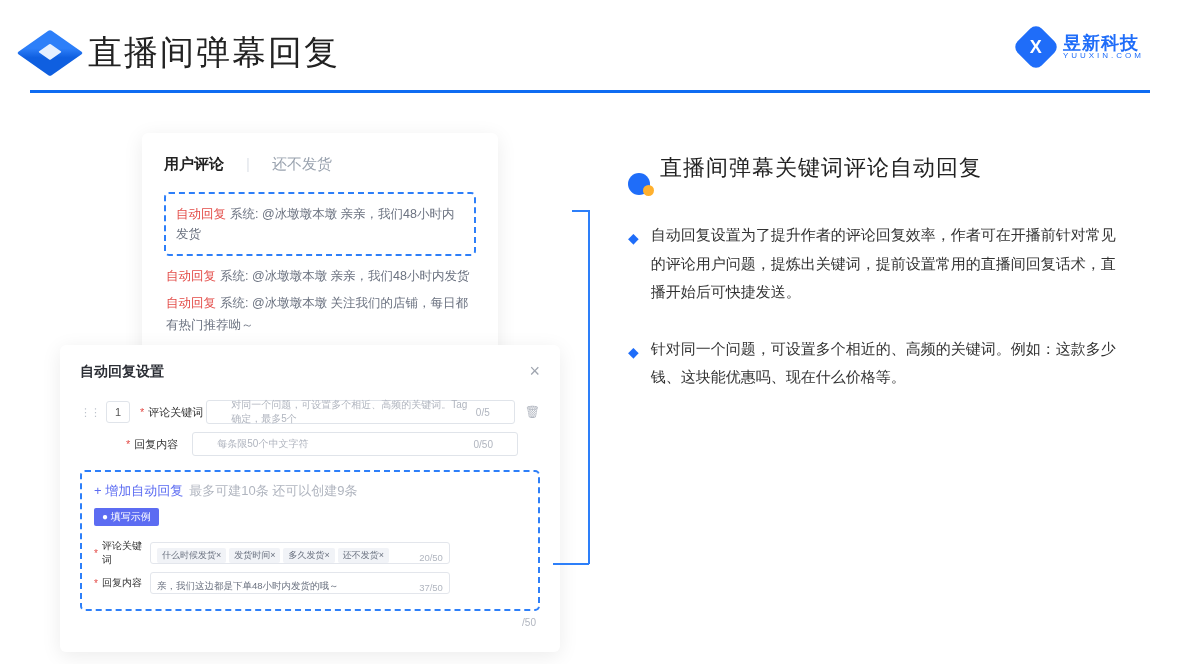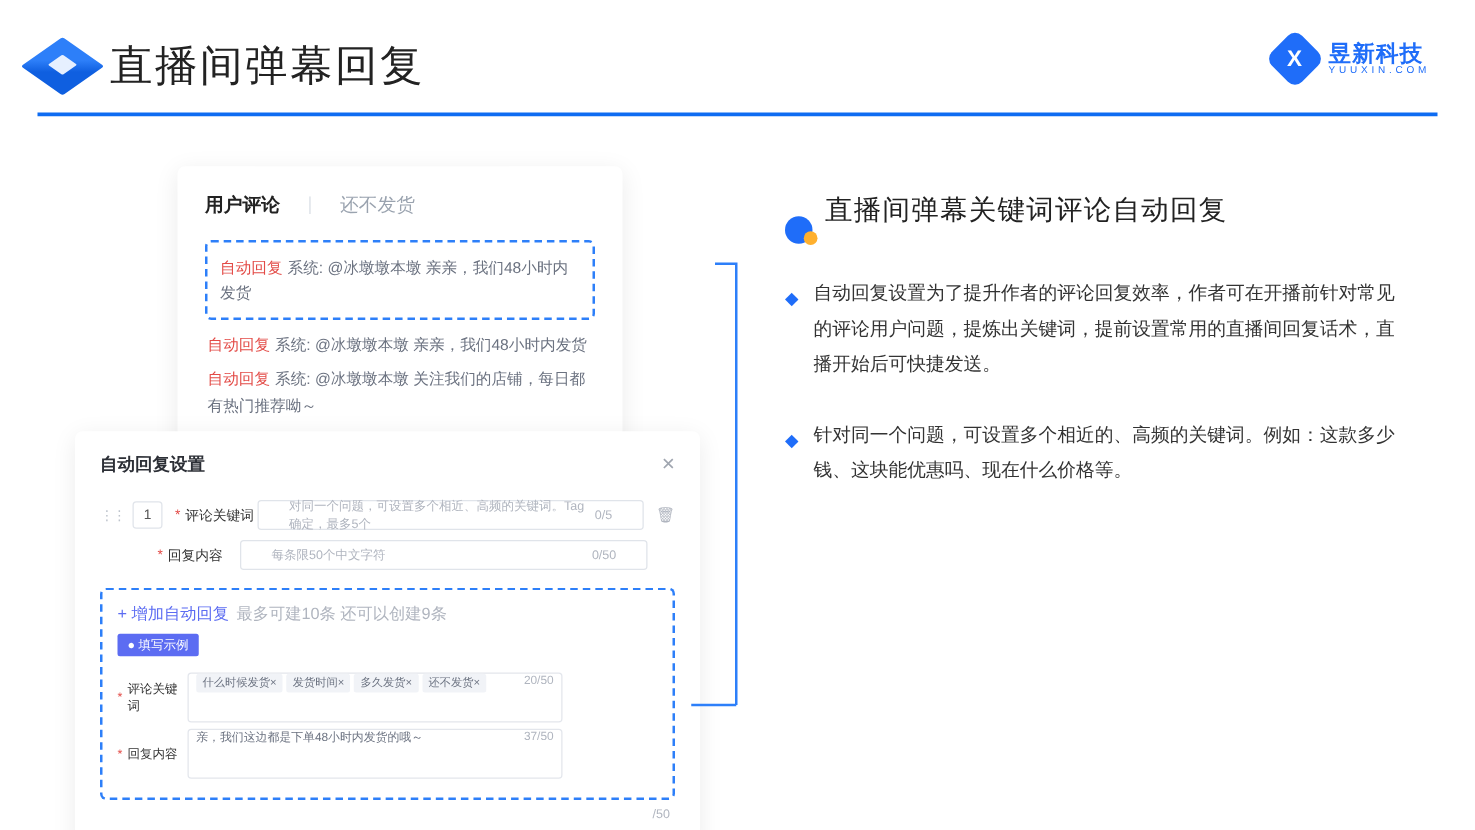--- a/index.html
+++ b/index.html
@@ -37,21 +37,21 @@
 .lbl{color:#333;width:58px}
 .input{flex:1;border:1px solid #e0e4ea;border-radius:3px;height:24px;padding:0 24px;font-size:10px;color:#b0b5bf;display:flex;align-items:center;justify-content:space-between;background:#fff}
 .counter{color:#b0b5bf;font-size:10px}
 .trash{color:#b0b5bf;margin-left:10px;font-size:12px}
 .example-block{border:2px dashed #2d7ff9;border-radius:5px;padding:10px 12px;margin-top:14px;position:relative}
 .add-link{font-size:13px;color:#5c6cf2;margin-bottom:6px;display:flex;align-items:center}
 .add-hint{color:#b0b5bf;margin-left:6px}
 .ex-badge{display:inline-block;background:#5c6cf2;color:#fff;font-size:10px;padding:2px 8px;border-radius:2px;margin-bottom:8px}
 .ex-row{display:flex;align-items:center;font-size:10px;margin:5px 0}
 .ex-lbl{width:48px;color:#333}
-.ex-input{flex:1;border:1px solid #e3e6ec;border-radius:3px;height:40px;padding:0 6px;display:flex;align-items:flex-start;gap:3px;color:#9aa3af;font-size:9.5px;max-width:300px}
+.ex-input{flex:1;border:1px solid #e3e6ec;border-radius:3px;height:22px;padding:0 6px;display:flex;align-items:flex-end;gap:3px;color:#9aa3af;font-size:9.5px;max-width:300px}
 .tag{background:#f1f3f7;color:#6b7280;padding:1px 5px;border-radius:2px;font-size:9px}
 .ex-count{margin-left:auto;color:#b0b5bf}
 .ex-count2{color:#b0b5bf;margin-left:auto;font-size:10px;padding-right:4px}
 .faded-row{display:flex;align-items:center;font-size:10px;color:#c2c7d0;margin-top:6px;padding-left:58px}
 .right{margin-left:76px;padding-top:20px;width:500px}
 .bubble{width:22px;height:22px;background:#1f6df9;border-radius:50%;position:relative;display:inline-block;margin-right:10px;vertical-align:middle}
 .bubble::after{content:"";position:absolute;right:-4px;bottom:-1px;width:11px;height:11px;background:#ffb02e;border-radius:50%}
 .section-title{font-size:22px;font-weight:400;color:#222;letter-spacing:1px;margin-bottom:32px}
 .bul{display:flex;font-size:15px;color:#333;line-height:1.9;margin-bottom:28px}
 .bul-mark{color:#1f6df9;margin-right:12px;font-size:14px;margin-top:4px}

